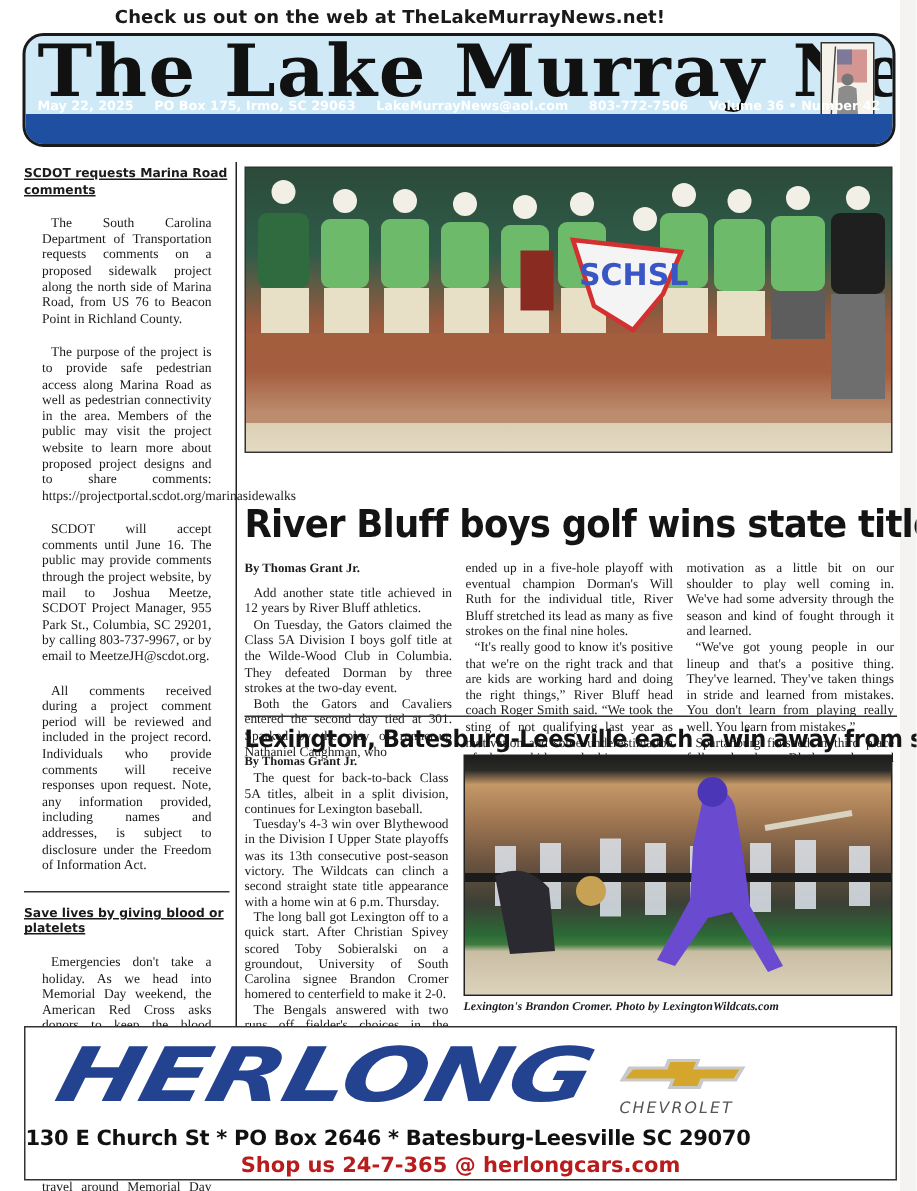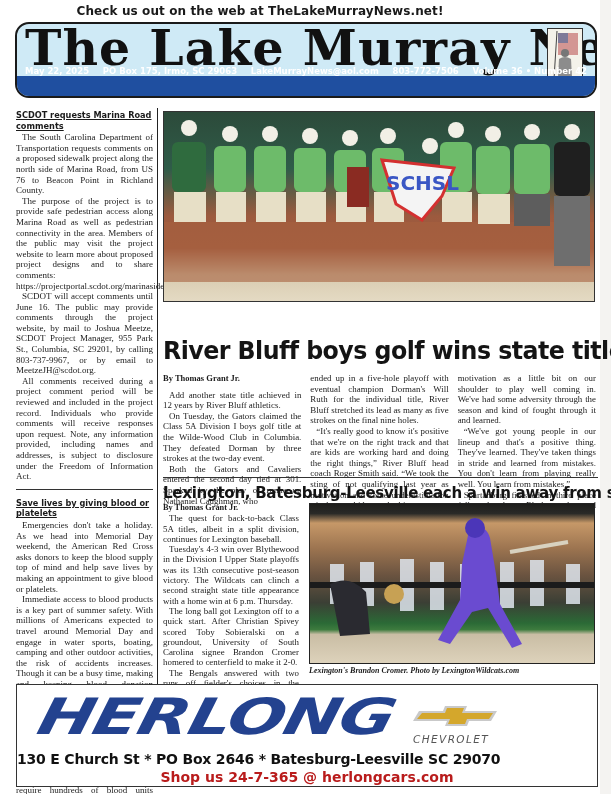--- a/index.html
+++ b/index.html
@@ -6,21 +6,21 @@
   body{width:611px;height:794px;background:#f4f3f1;position:relative;overflow:hidden;font-family:"Liberation Serif",serif;color:#1b1b1b;}
   .page{position:absolute;left:0;top:0;width:600px;height:794px;background:#fff;}
   .topline{position:absolute;left:0;top:4px;width:520px;text-align:center;font-family:"DejaVu Sans",sans-serif;font-weight:bold;font-size:12px;letter-spacing:0.1px;color:#1a1a1a;}
   .masthead{position:absolute;left:15px;top:22px;width:582px;height:76px;border:2.5px solid #1a1a1a;border-radius:14px;background:#cfeaf6;overflow:hidden;box-sizing:border-box;}
   .mast-title{position:absolute;left:8px;top:-4px;font-family:"DejaVu Serif",serif;font-weight:bold;font-size:48px;letter-spacing:1px;color:#111;transform:scaleX(1.02);transform-origin:left;white-space:nowrap;}
   .mast-emblem{position:absolute;right:12px;top:4px;width:34px;height:52px;background:#f4f2ea;border:1px solid #333;}
   .mast-band{position:absolute;left:0;bottom:0;width:100%;height:20px;background:#1f4fa0;}
   .mast-wave{position:absolute;left:0;bottom:17px;width:100%;height:6px;}
   .mast-info{position:absolute;left:0;bottom:20px;width:100%;display:flex;justify-content:space-between;padding:0 8px;box-sizing:border-box;font-family:"DejaVu Sans",sans-serif;font-weight:bold;font-size:8.5px;color:#fff;}
   .col-left{position:absolute;left:16px;top:110px;width:137px;font-size:9px;line-height:10.6px;}
-  .col-left p{margin:0;text-indent:6px;text-align:justify;}
+  .col-left p{margin:12px;text-indent:6px;text-align:justify;}
   .hd{font-family:"DejaVu Sans",sans-serif;font-weight:bold;font-size:8.2px;margin:0 0 1px 0;text-decoration:underline;}
   .rule{border-top:1.5px solid #333;margin:7px 0 8px 0;}
   .jump{font-family:"DejaVu Sans",sans-serif;font-style:italic;font-size:7px;text-align:right;border-top:1px solid #333;padding-top:1px;}
   .jump b{font-style:italic;}
   .vline{position:absolute;left:157px;top:108px;height:580px;border-left:1.5px solid #222;}
   .photo1{position:absolute;left:163px;top:111px;width:430px;height:189px;border:1px solid #333;overflow:hidden;background:linear-gradient(180deg,#2c4a3a 0%,#2f5c49 30%,#9c5a3e 55%,#a35c40 72%,#d8cbb0 86%,#e4dac3 100%);}
   .credit1{position:absolute;left:163px;top:322px;width:430px;text-align:right;font-weight:bold;font-size:8px;}
   .headline1{position:absolute;left:163px;top:335px;width:440px;font-family:"DejaVu Sans",sans-serif;font-weight:bold;font-size:25.5px;letter-spacing:-0.6px;color:#141414;white-space:nowrap;transform:scaleX(0.93);transform-origin:left;}
   .cols3{position:absolute;left:163px;top:373px;width:433px;display:flex;gap:9px;font-size:8.9px;line-height:10.6px;}
   .cols3 > div{flex:1;}

